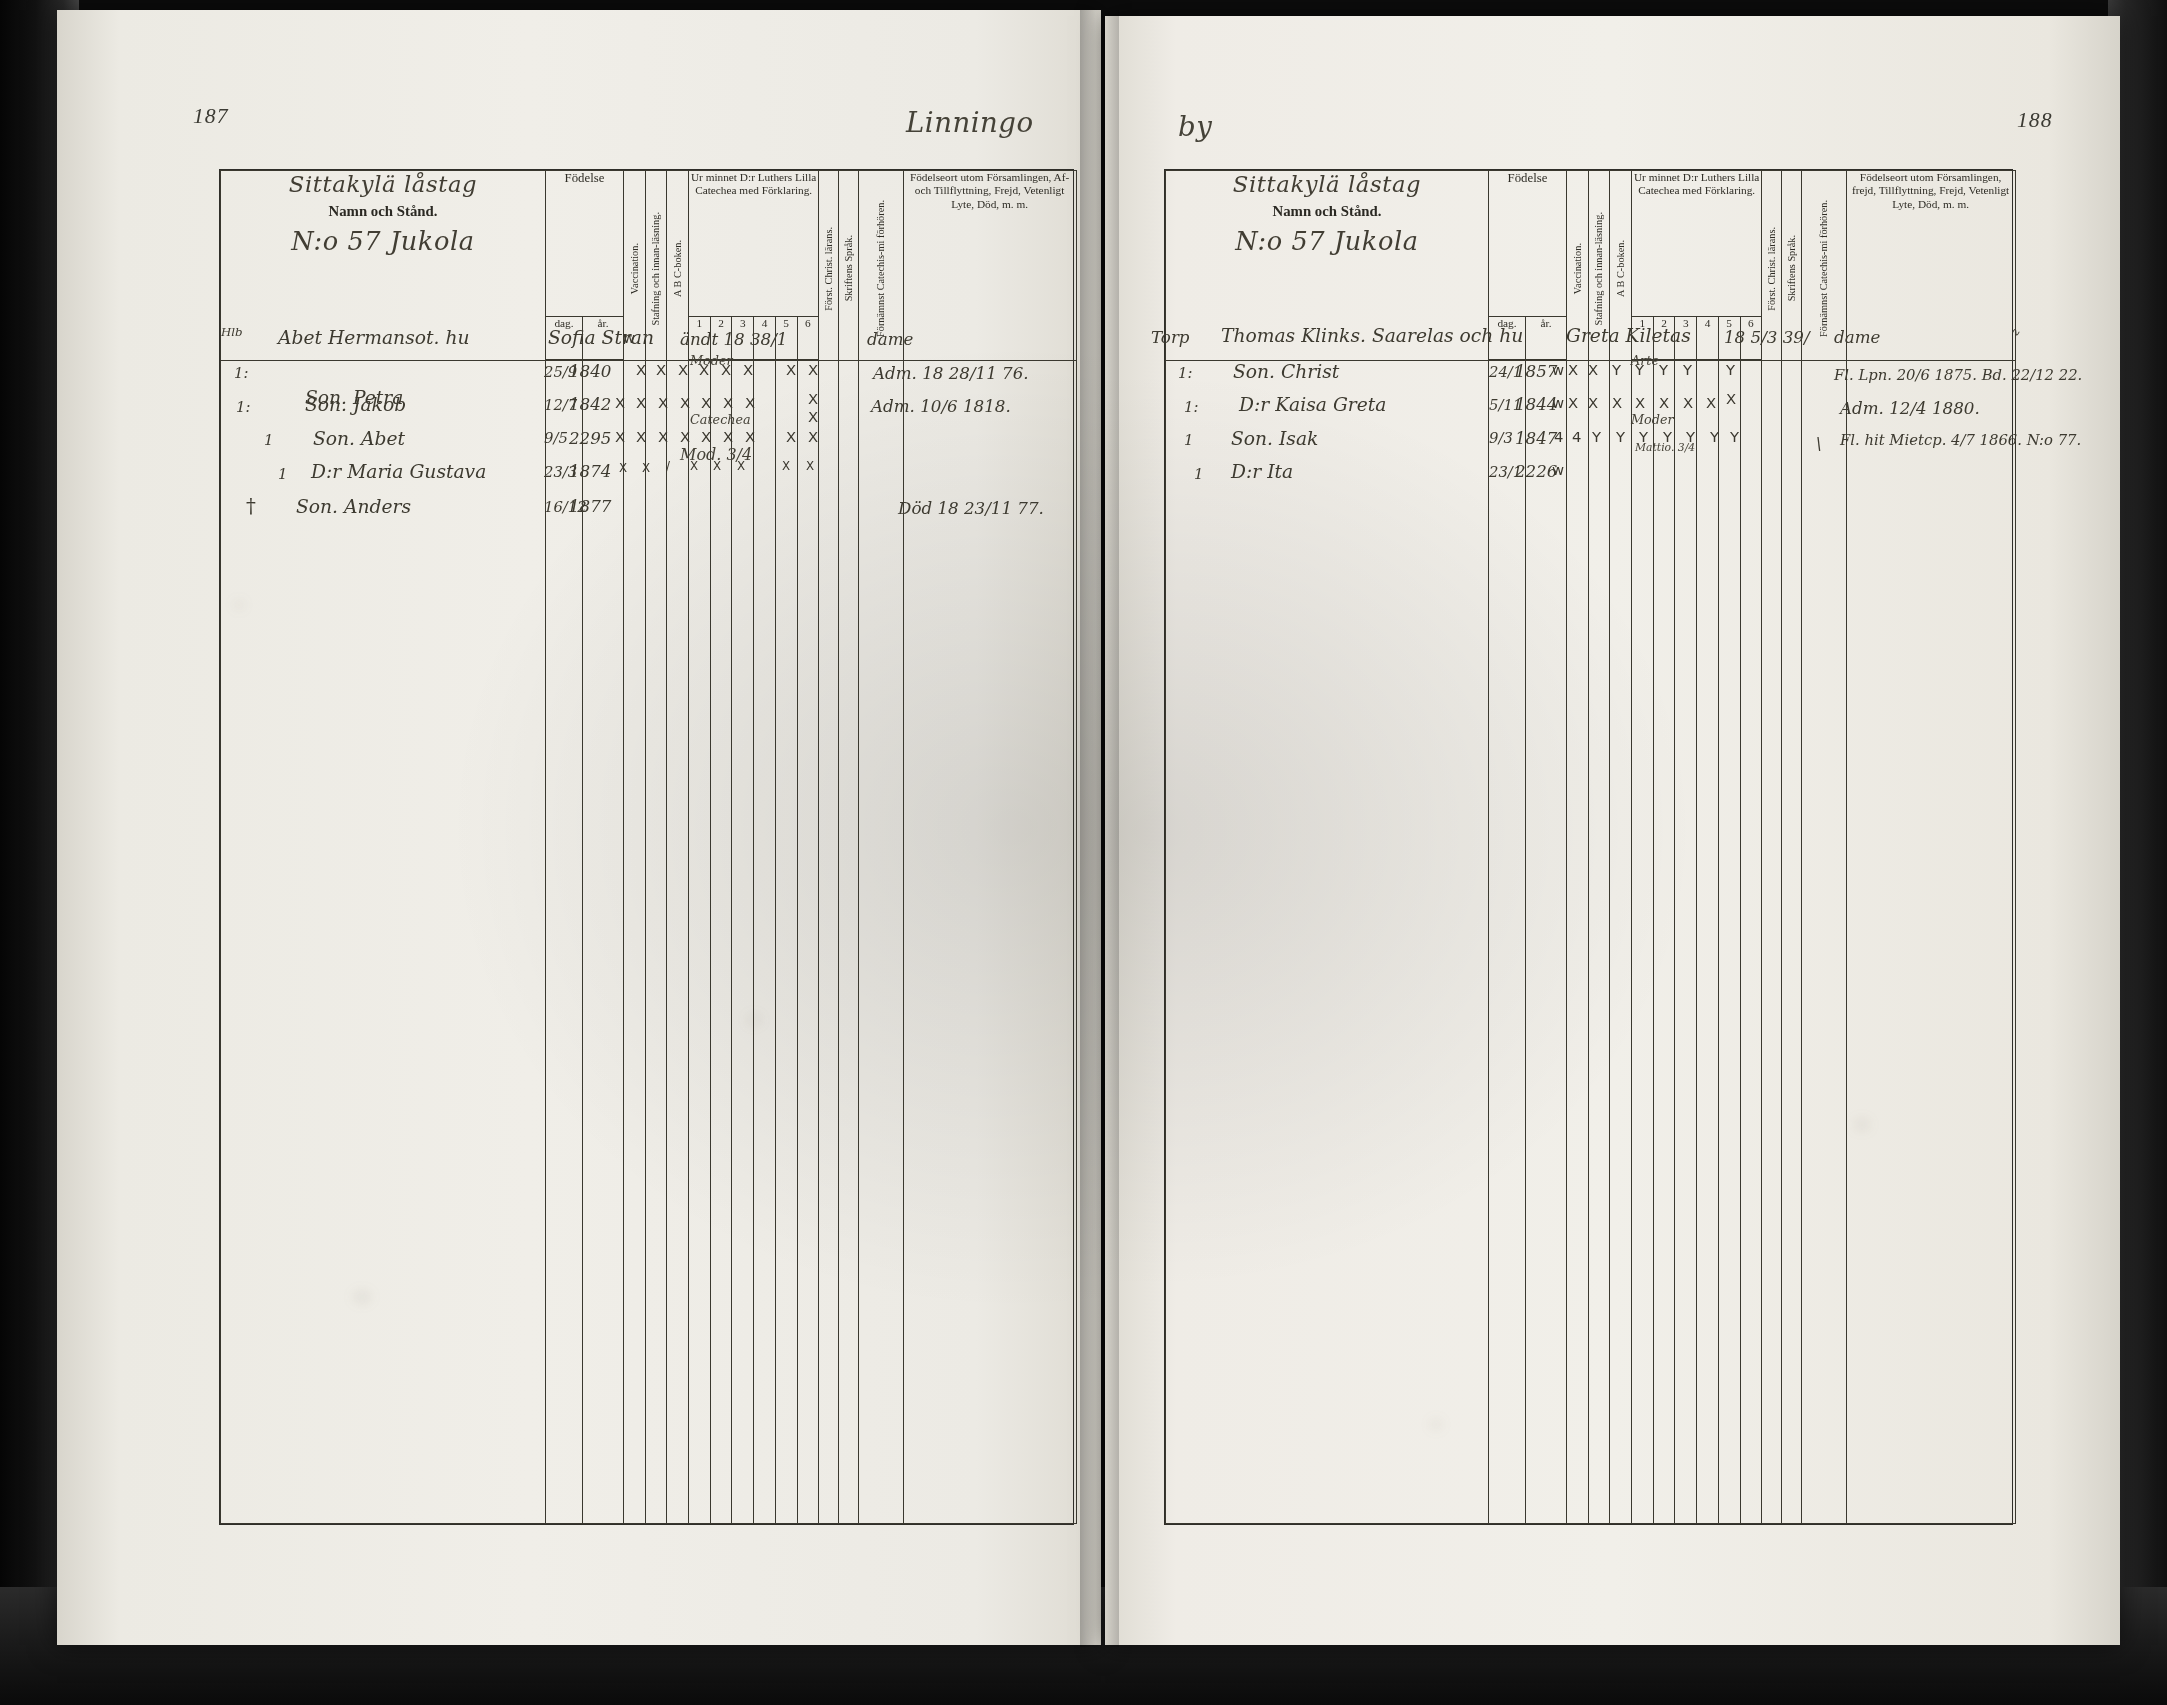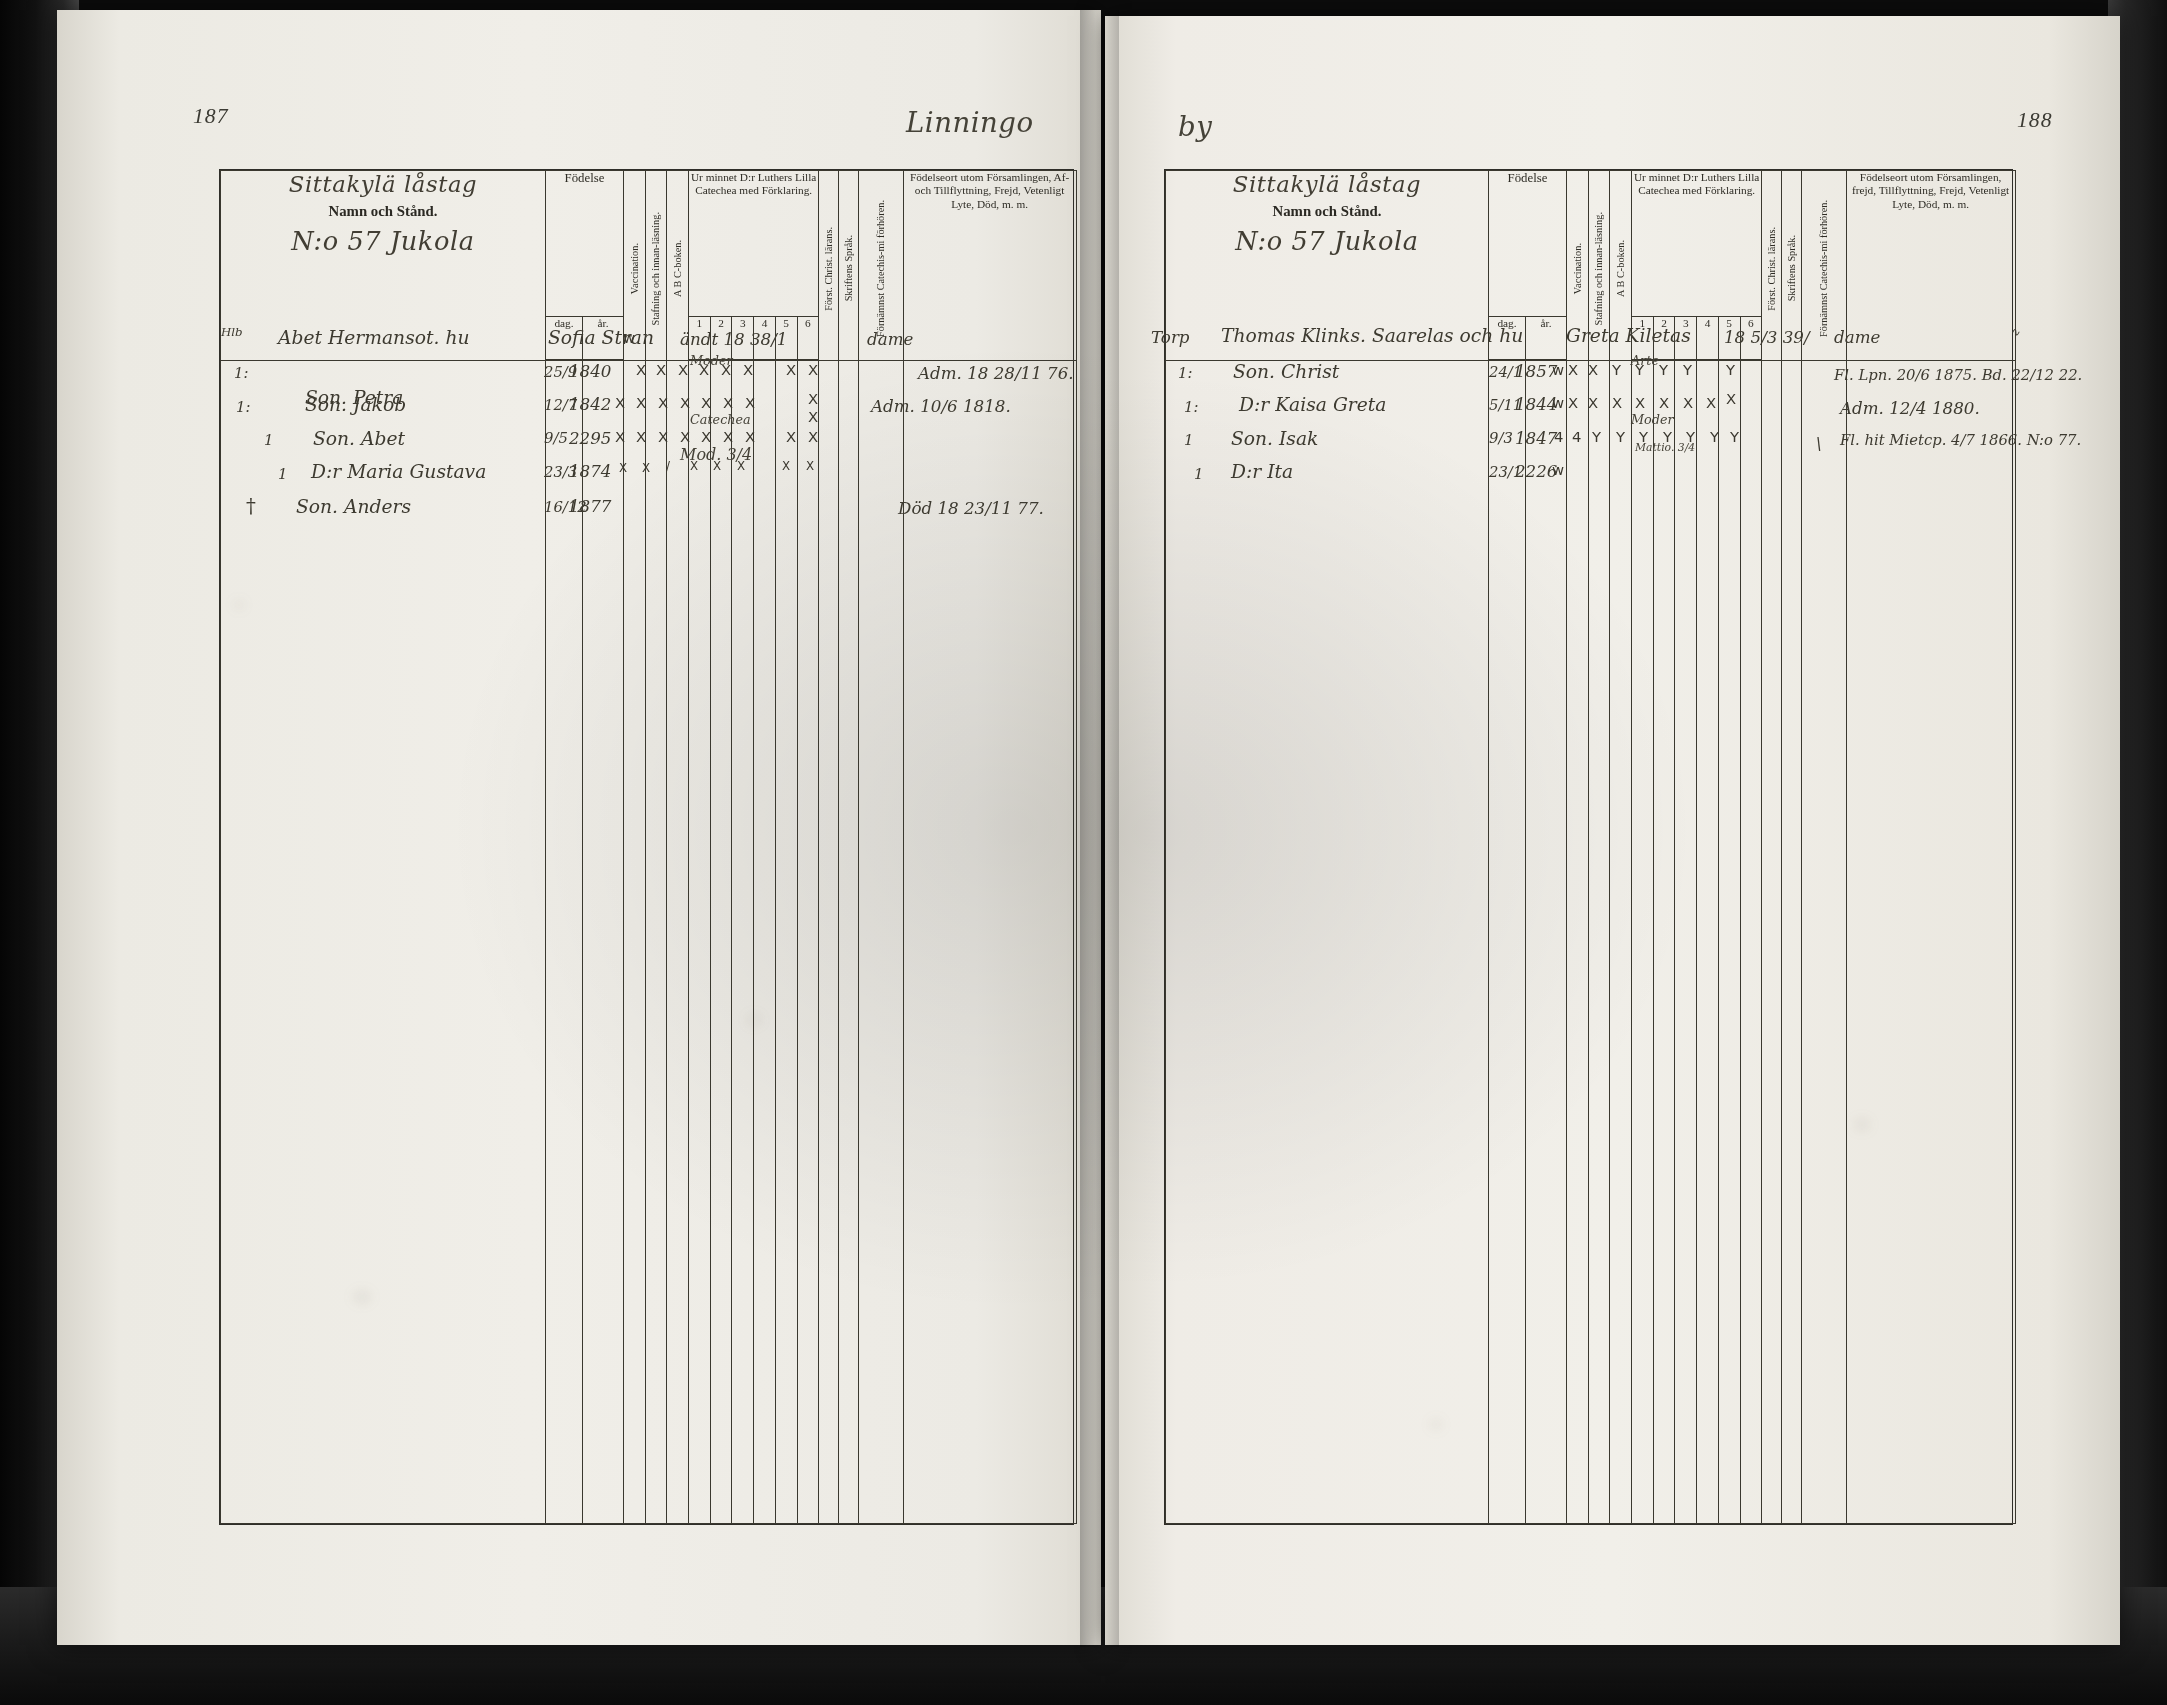--- a/index.html
+++ b/index.html
@@ -352,21 +352,21 @@
   <div class="hand lg" style="left:278px; top:327px;">Abet Hermansot. hu</div>
   <div class="hand lg" style="left:548px; top:327px;">Sofia Stran</div>
   <div class="hand md" style="left:680px; top:329px;">ändt 18 38/1</div>
   <div class="hand md" style="left:867px; top:329px;">dame</div>
   <div class="scribble" style="left:690px; top:353px;">Moder</div>
 
   <div class="hand sm" style="left:234px; top:364px;">1:</div>
   <div class="hand lg" style="left:305px; top:361px;margin-top:26px;">Son. Petra</div>
   <div class="hand sm" style="left:544px; top:363px;">25/9</div>
   <div class="hand md" style="left:569px; top:361px;">1840</div>
-  <div class="hand md" style="left:918px; top:363px;">Adm. 18 28/11 76.</div>
+  <div class="hand md" style="left:873px; top:363px;">Adm. 18 28/11 76.</div>
 
   <div class="hand sm" style="left:236px; top:398px;">1:</div>
   <div class="hand lg" style="left:305px; top:394px;">Son. Jakob</div>
   <div class="hand sm" style="left:544px; top:396px;">12/7</div>
   <div class="hand md" style="left:569px; top:394px;">1842</div>
   <div class="hand md" style="left:871px; top:396px;">Adm. 10/6 1818.</div>
   <div class="scribble" style="left:690px; top:412px;">Catechea</div>
 
   <div class="hand sm" style="left:264px; top:431px;">1</div>
   <div class="hand lg" style="left:313px; top:428px;">Son. Abet</div>

